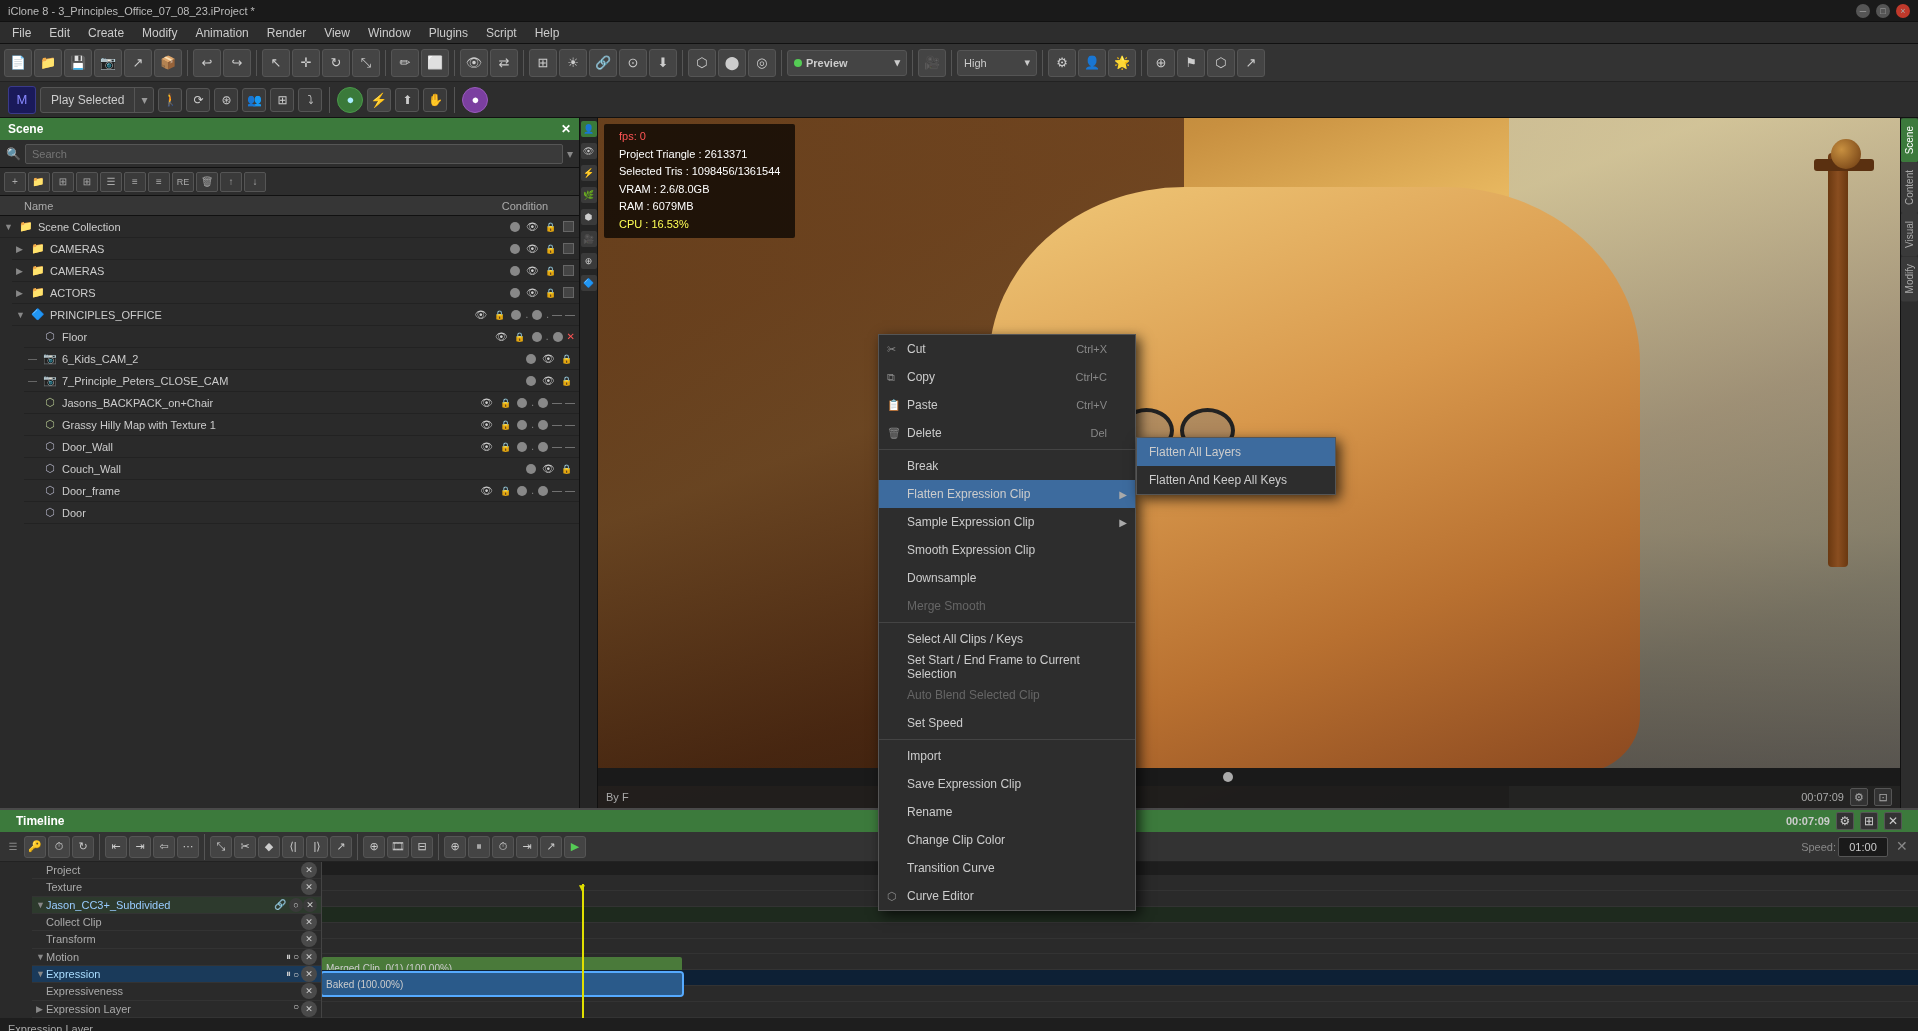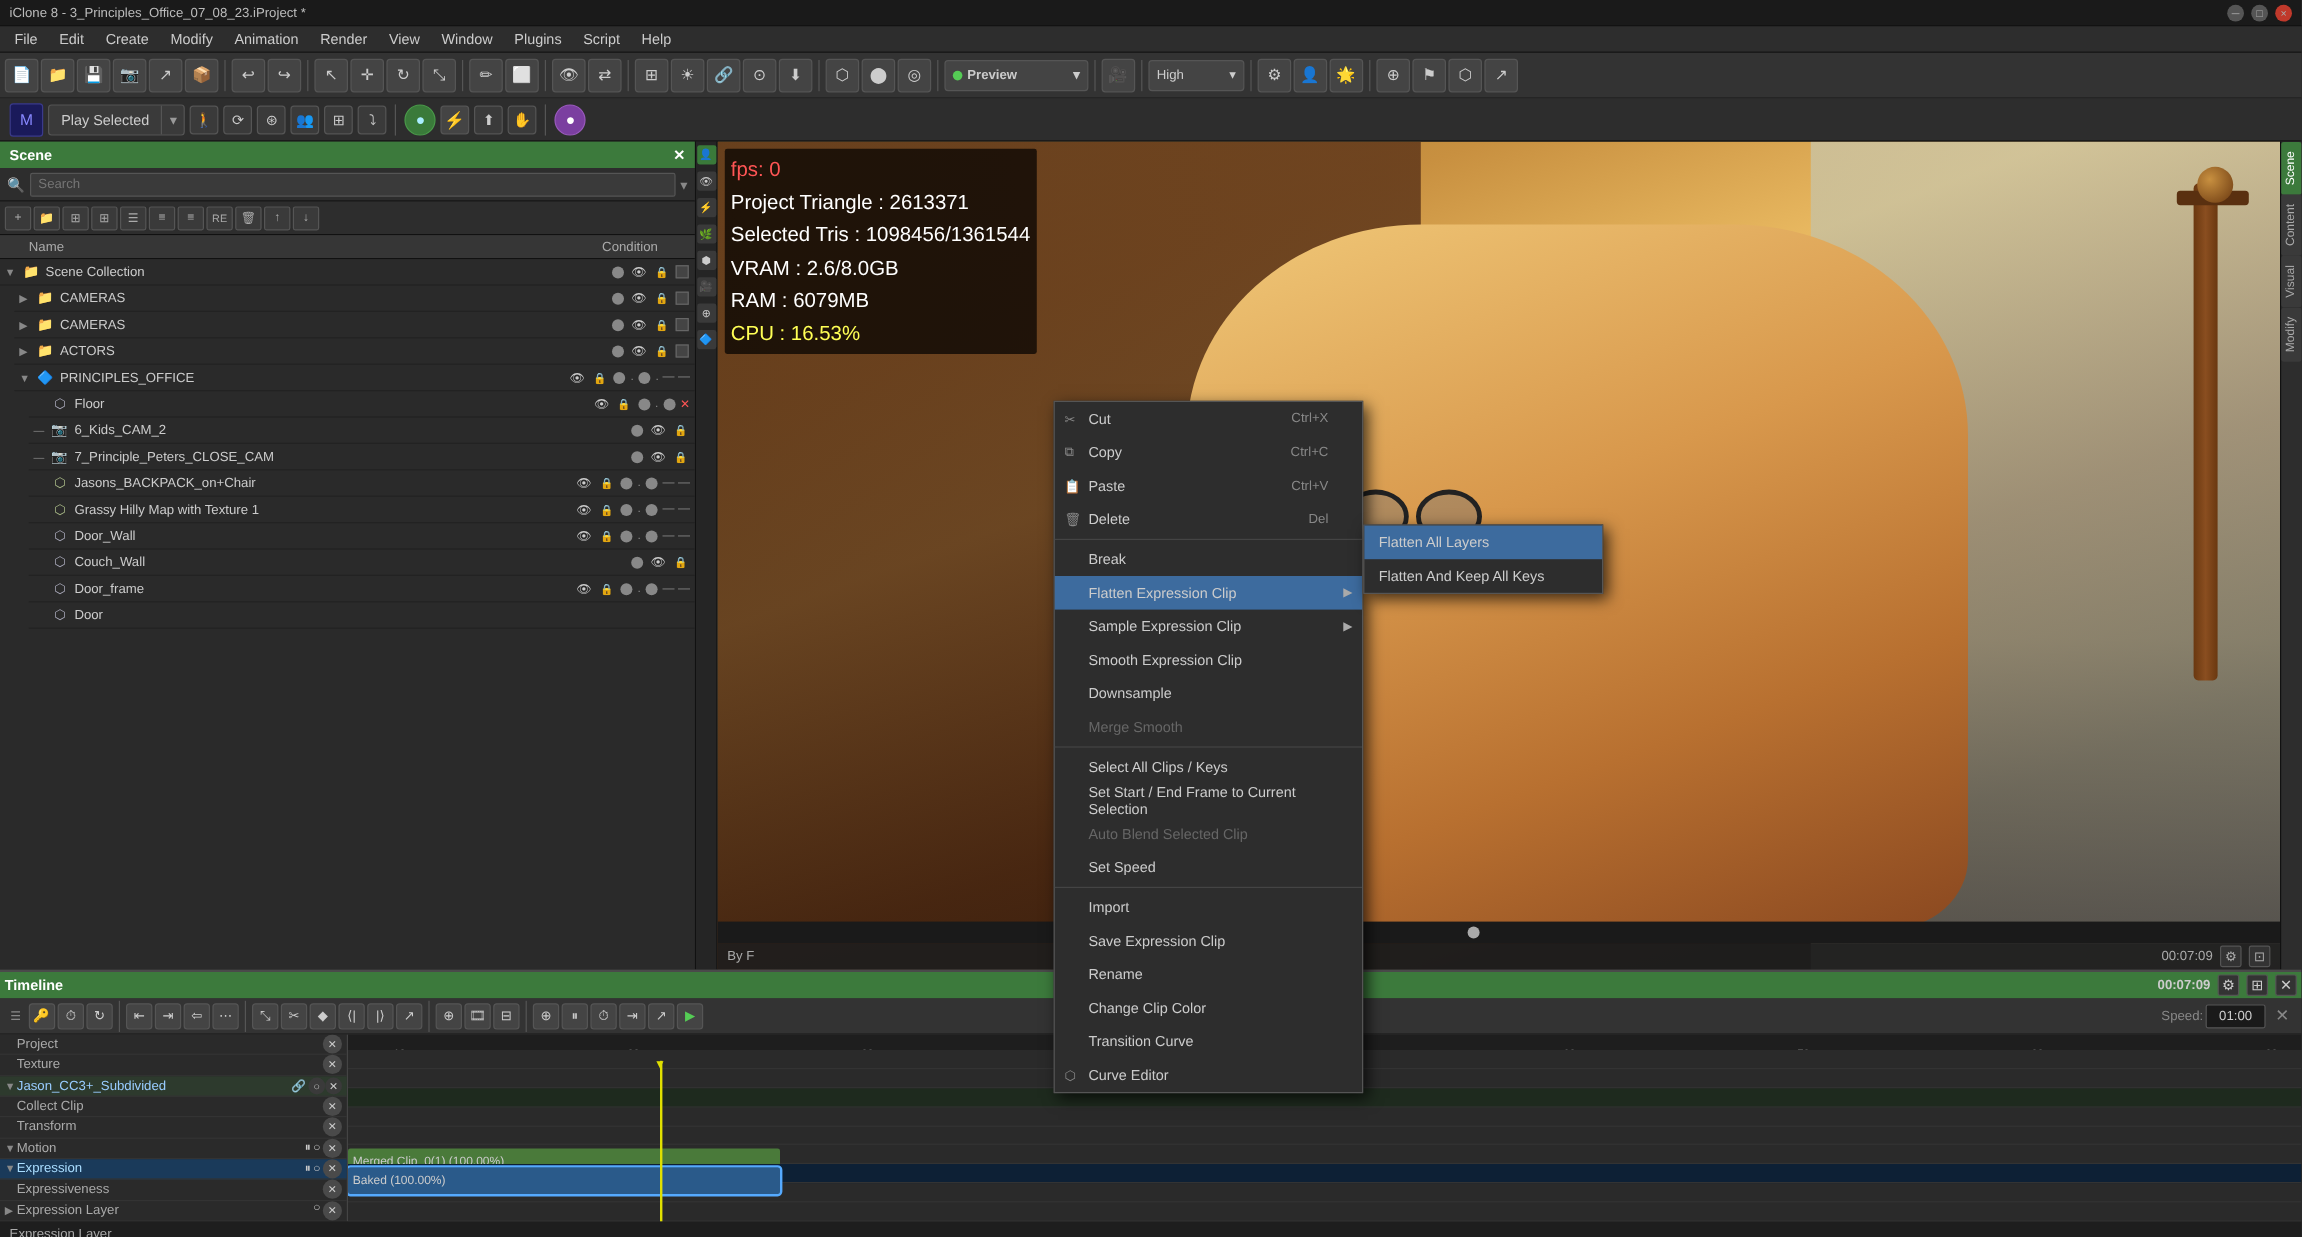--- a/index.html
+++ b/index.html
@@ -109,41 +109,41 @@
     .vtab.active { background: #3c7a3c; color: #fff; }
 
     
     #viewport {
       flex: 1; background: #1a1a1a; position: relative; overflow: hidden;
     }
 
     
     .debug-overlay {
       position: absolute; top: 6px; left: 6px; background: rgba(0,0,0,0.7);
-      padding: 4px 5px; border-radius: 2px; font-size: 17px; line-height: 1.6;
+      padding: 4px 15px; border-radius: 2px; font-size: 11px; line-height: 1.6;
     }
     .debug-line { color: #ff5555; }
     .debug-line.white { color: #ffffff; }
     .debug-line.yellow { color: #ffff55; }
 
     
     .viewport-bottom {
       position: absolute; bottom: 0; left: 0; right: 0; height: 22px;
       background: rgba(30,30,30,0.9); display: flex; align-items: center; padding: 0 8px;
       justify-content: space-between; font-size: 11px; color: #aaa;
     }
 
     
     #timeline-section {
       position: absolute; bottom: 0; left: 0; right: 0; height: 230px;
       background: #2a2a2a; border-top: 2px solid #4a4a4a; display: flex; flex-direction: column;
     }
     #timeline-header {
       height: 22px; background: #3c7a3c; display: flex; align-items: center; justify-content: space-between;
-      padding: 0 4px;
+      padding: 0 16px;
     }
     #timeline-header span { font-size: 12px; color: #fff; font-weight: bold; }
 
     #timeline-toolbar {
       height: 30px; background: #333; display: flex; align-items: center; padding: 0 4px;
       border-bottom: 1px solid #222; gap: 2px;
     }
 
     .tl-track { height: 28px; display: flex; align-items: center; padding: 0 4px; border-bottom: 1px solid #333; }
     .tl-track-label { font-size: 11px; color: #aaa; flex: 1; }
@@ -619,21 +619,21 @@
     <div class="tb-btn" style="width:22px;height:22px;font-size:11px;">↗</div>
     <div class="tb-btn" style="width:22px;height:22px;font-size:11px;color:#5c5;">▶</div>
     <div style="flex:1;"></div>
     <span style="font-size:11px;color:#888;">Speed:</span>
     <div style="width:50px;height:20px;background:#1a1a1a;border:1px solid #555;border-radius:2px;display:flex;align-items:center;justify-content:center;font-size:11px;color:#ccc;cursor:pointer;">01:00</div>
     <div style="width:18px;height:18px;margin-left:6px;font-size:14px;color:#888;cursor:pointer;">✕</div>
   </div>
 
   <div style="flex:1;display:flex;overflow:hidden;">
 
-    <div style="width:290px;background:#2a2a2a;border-right:1px solid #444;display:flex;flex-direction:column;">
+    <div style="width:290px;background:#2a2a2a;border-right:1px solid #444;display:flex;flex-direction:column;margin-left:32px;">
 
       <div class="tl-track">
         <span class="tl-expand"></span>
         <span class="tl-track-label">Project</span>
         <div style="width:16px;height:16px;background:#4a4a4a;border-radius:8px;display:flex;align-items:center;justify-content:center;font-size:9px;color:#ccc;cursor:pointer;">✕</div>
       </div>
 
       <div class="tl-track">
         <span class="tl-expand"></span>
         <span class="tl-track-label">Texture</span>

